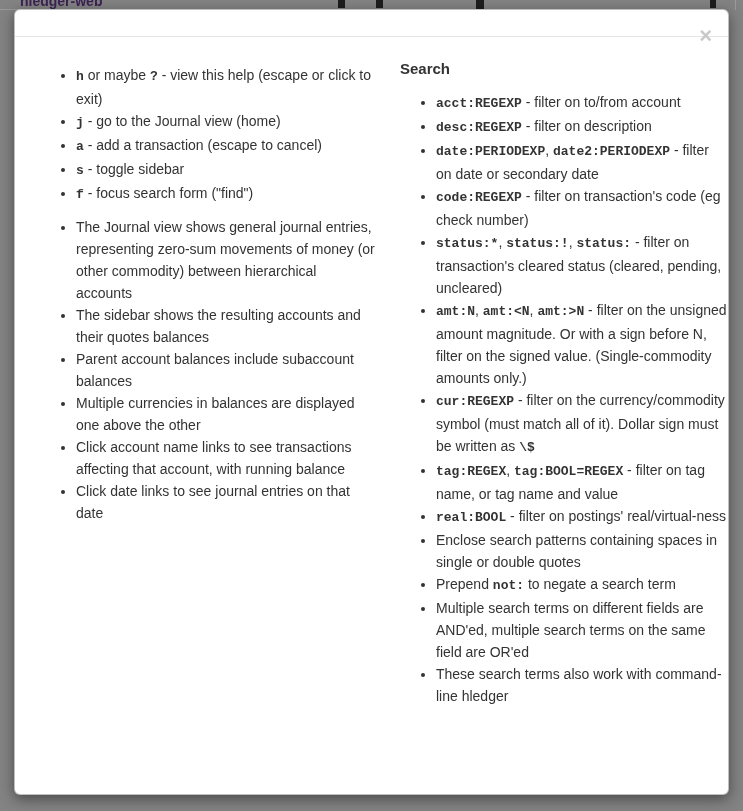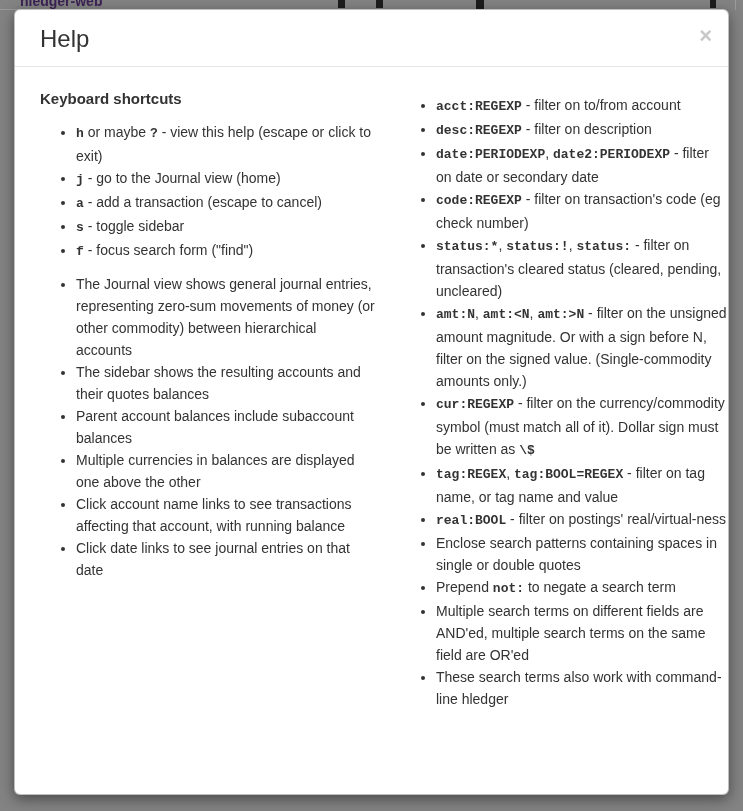--- a/index.html
+++ b/index.html
@@ -58,42 +58,41 @@
   <div class="bg-vline" style="left:735px; height:10px;"></div>
   <div class="bg-frag" style="left:338px; width:7px; height:8px;"></div>
   <div class="bg-frag" style="left:376px; width:7px; height:8px;"></div>
   <div class="bg-frag" style="left:476px; width:8px; height:9px;"></div>
   <div class="bg-frag" style="left:710px; width:6px; height:8px;"></div>
 </div>
 
 <div class="modal">
   <div class="modal-header">
     <button class="close-btn">×</button>
-    <h4 class="modal-title">Help</h4>
   </div>
   <div class="modal-body">
     <div class="col-left" id="col-left">
-        <h3 class="sec-heading">Keyboard shortcuts</h3>
         <ul class="help-list">
           <li><code class="term">h</code> or maybe <code class="term">?</code> - view this help (escape or click to exit)</li>
           <li><code class="term">j</code> - go to the Journal view (home)</li>
           <li><code class="term">a</code> - add a transaction (escape to cancel)</li>
           <li><code class="term">s</code> - toggle sidebar</li>
           <li><code class="term">f</code> - focus search form ("find")</li>
         </ul>
         <ul class="help-list">
           <li>The Journal view shows general journal entries, representing zero-sum movements of money (or other commodity) between hierarchical accounts</li>
           <li>The sidebar shows the resulting accounts and their quotes balances</li>
           <li>Parent account balances include subaccount balances</li>
           <li>Multiple currencies in balances are displayed one above the other</li>
           <li>Click account name links to see transactions affecting that account, with running balance</li>
           <li>Click date links to see journal entries on that date</li>
         </ul>
       </div>
     <div class="col-right" id="col-right">
+        <h3 class="sec-heading">Search</h3>
         <ul class="help-list">
           <li><code class="term">acct:REGEXP</code> - filter on to/from account</li>
           <li><code class="term">desc:REGEXP</code> - filter on description</li>
           <li><code class="term">date:PERIODEXP</code>, <code class="term">date2:PERIODEXP</code> - filter on date or secondary date</li>
           <li><code class="term">code:REGEXP</code> - filter on transaction's code (eg check number)</li>
           <li><code class="term">status:*</code>, <code class="term">status:!</code>, <code class="term">status:</code> - filter on transaction's cleared status (cleared, pending, uncleared)</li>
           <li><code class="term">amt:N</code>, <code class="term">amt:&lt;N</code>, <code class="term">amt:&gt;N</code> - filter on the unsigned amount magnitude. Or with a sign before N, filter on the signed value. (Single-commodity amounts only.)</li>
           <li><code class="term">cur:REGEXP</code> - filter on the currency/commodity symbol (must match all of it). Dollar sign must be written as <code class="term">\$</code></li>
           <li><code class="term">tag:REGEX</code>, <code class="term">tag:BOOL=REGEX</code> - filter on tag name, or tag name and value</li>
           <li><code class="term">real:BOOL</code> - filter on postings' real/virtual-ness</li>

